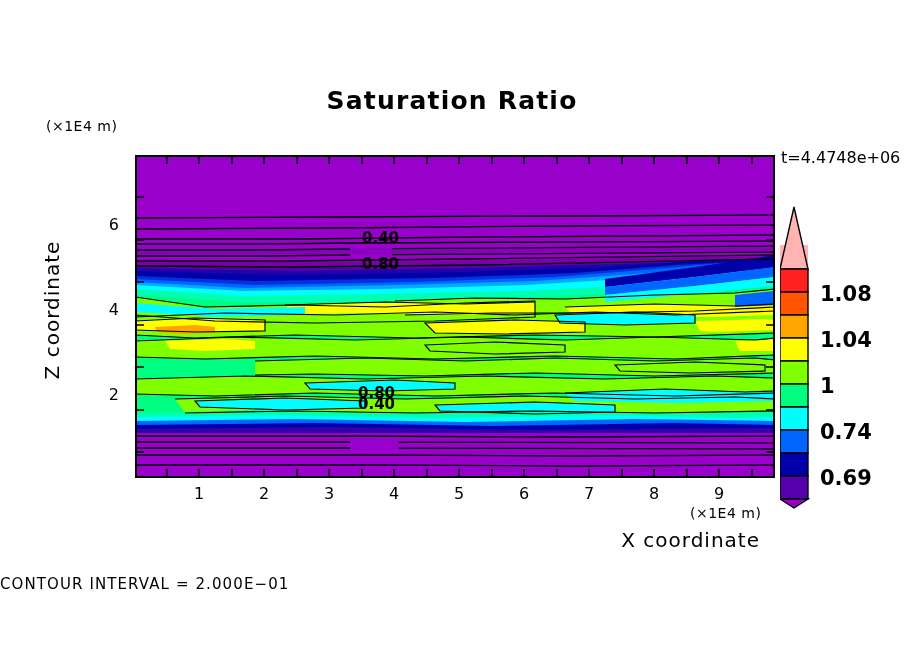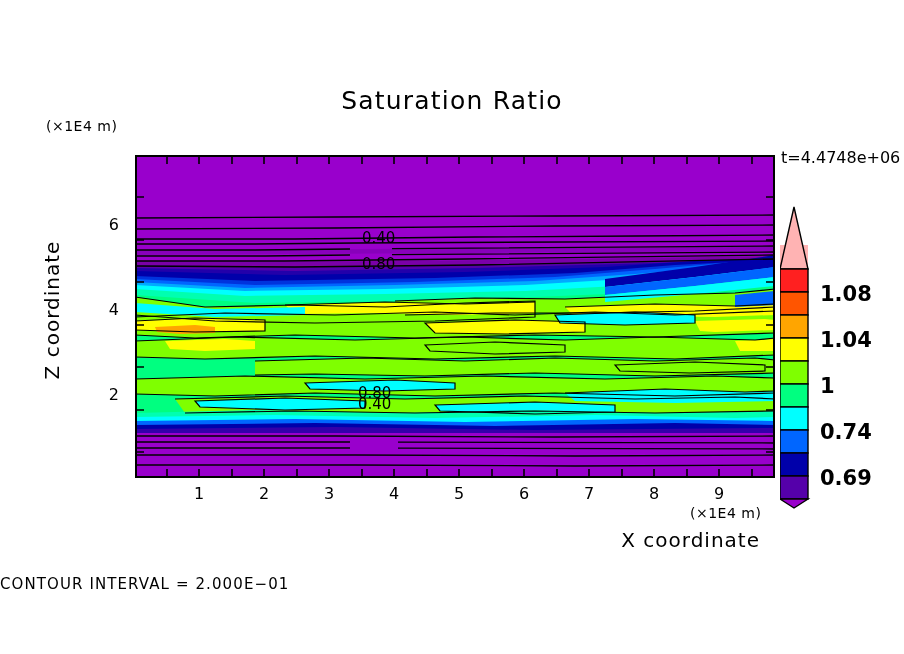--- a/index.html
+++ b/index.html
@@ -1,23 +1,23 @@
 <!DOCTYPE html>
 <html><head>
 <meta charset="utf-8">
 <style>
   html,body{margin:0;padding:0;background:#ffffff;}
   body{width:904px;height:654px;position:relative;overflow:hidden;
        font-family:"DejaVu Sans","Liberation Sans",sans-serif;color:#000;}
   .abs{position:absolute;}
   #title{left:0;top:86px;width:904px;text-align:center;font-size:25px;
-         letter-spacing:1.2px;font-weight:400;}
+         letter-spacing:1.2px;font-weight:700;}
   #ytop-unit{left:46px;top:118px;font-size:14px;letter-spacing:.5px;}
   #tstamp{left:781px;top:148px;font-size:16px;letter-spacing:0;}
-  #plotwrap{left:135px;top:155px;width:640px;height:410px;}
+  #plotwrap{left:135px;top:155px;width:640px;height:410px;font-weight:bold;}
   #plotwrap svg{display:block;}
   #xlab{left:0;top:528px;width:760px;text-align:right;font-size:20px;letter-spacing:1px;}
   #xunit{left:690px;top:505px;font-size:14px;letter-spacing:.5px;}
   #ylab{left:-38px;top:298px;width:180px;text-align:center;font-size:20px;
         letter-spacing:1px;transform:rotate(-90deg);transform-origin:center;}
   #footer{left:0;top:575px;width:760px;text-align:left;font-size:15px;letter-spacing:1.1px;}
   .xtick{position:absolute;top:484px;font-size:16px;width:24px;margin-left:-12px;text-align:center;}
   .ytick{position:absolute;left:95px;width:24px;text-align:right;font-size:16px;margin-top:-10px;}
   .cblabel{position:absolute;left:820px;font-size:21px;font-weight:bold;margin-top:-10px;}
   #cbwrap{left:780px;top:205px;width:40px;height:305px;}

